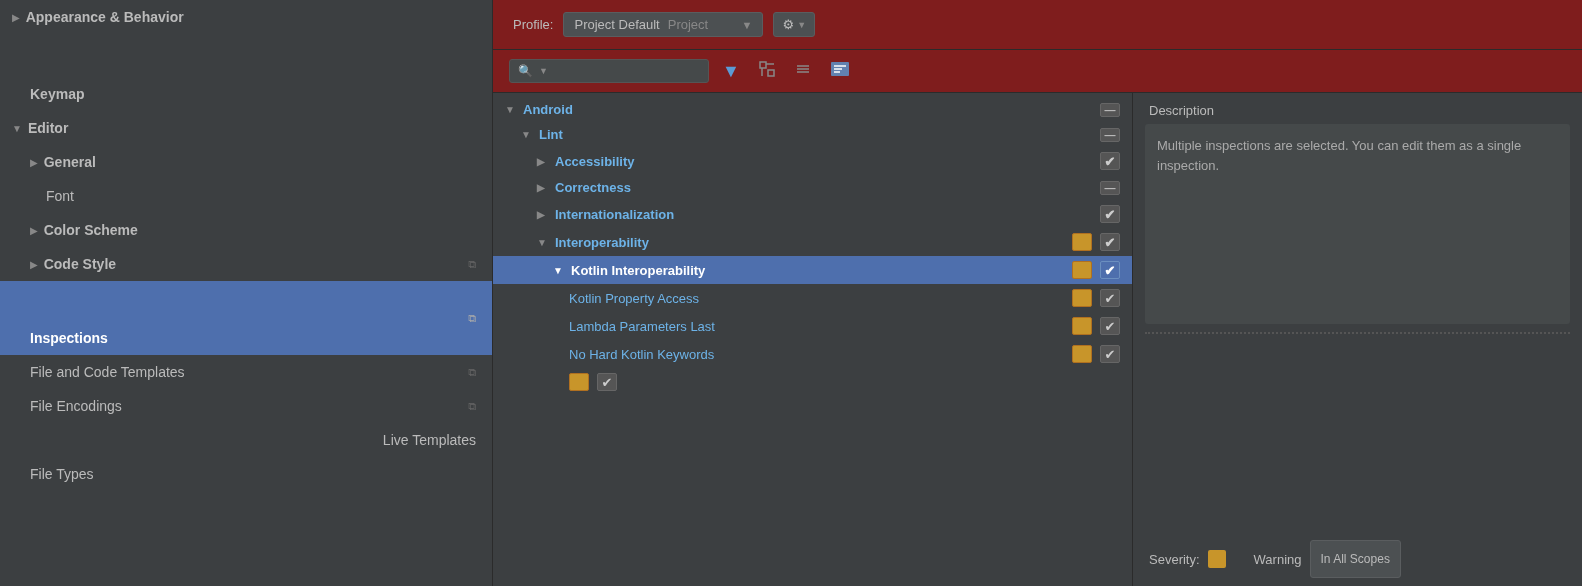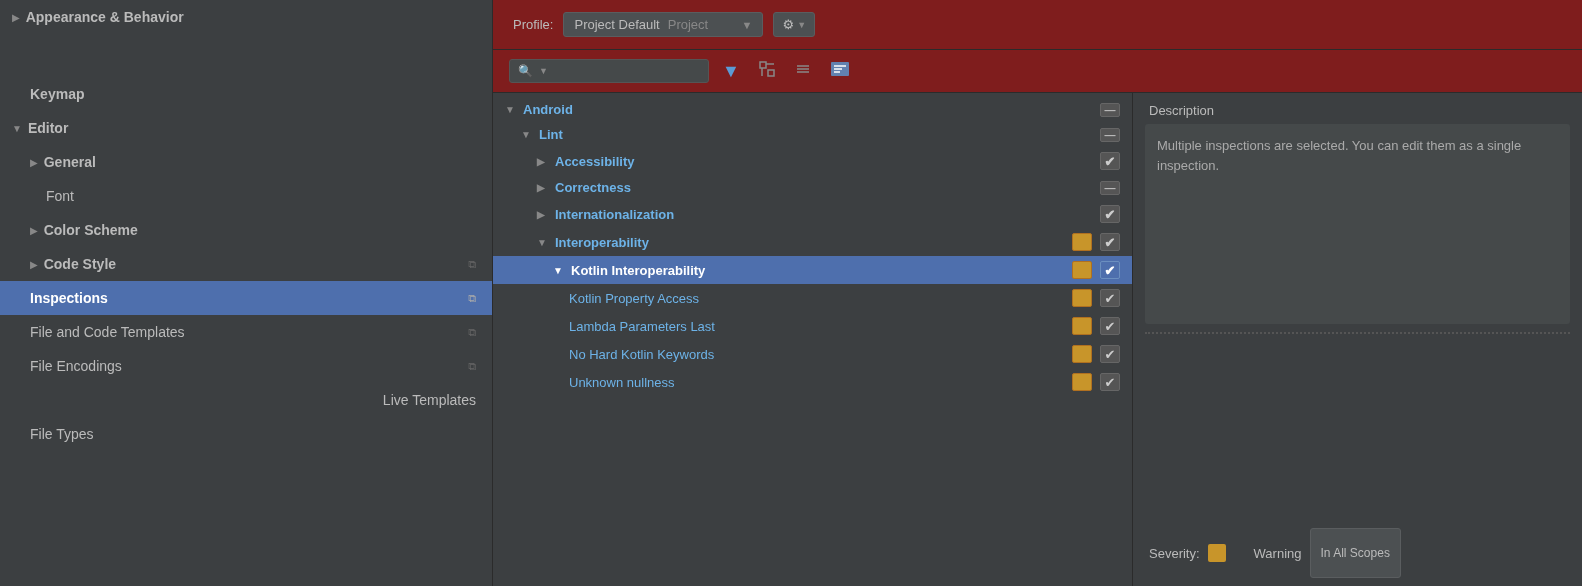--- a/index.html
+++ b/index.html
@@ -218,21 +218,21 @@
       width: 18px; height: 18px;
       border-radius: 2px;
       display: inline-block;
     }
     .severity-text { color: #bbbbbb; font-size: 13px; margin-left: 20px; }
     .severity-scope {
       background: #4c5052;
       border: 1px solid #5a5d5f;
       border-radius: 3px;
       color: #bbbbbb;
-      padding: 17px 10px;
+      padding: 11px 10px;
       font-size: 12px;
     }
   </style>
 </head>
 <body>
 
 <div class="sidebar">
 
   <div class="sidebar-row" style="padding-left:12px;">
     <span style="margin-right:6px;font-size:10px;color:#888;">▶</span>
@@ -262,21 +262,21 @@
     <span style="font-size:14px;font-weight:bold;">Color Scheme</span>
   </div>
 
   <div class="sidebar-row" style="padding-left:30px;">
     <span style="margin-right:6px;font-size:10px;color:#888;">▶</span>
     <span style="font-size:14px;font-weight:bold;flex:1;">Code Style</span>
     <span style="color:#666;font-size:11px;">⧉</span>
   </div>
 
   <div class="sidebar-row active" style="padding-left:30px;">
-    <span style="font-size:14px;font-weight:bold;flex:1;">Inspections</span>
+    <span style="font-size:14px;font-weight:bold;flex:1;margin-top:40px;">Inspections</span>
     <span style="color:#aaa;font-size:11px;">⧉</span>
   </div>
 
   <div class="sidebar-row" style="padding-left:30px;">
     <span style="font-size:14px;flex:1;">File and Code Templates</span>
     <span style="color:#666;font-size:11px;">⧉</span>
   </div>
 
   <div class="sidebar-row" style="padding-left:30px;">
     <span style="font-size:14px;flex:1;">File Encodings</span>
@@ -399,21 +399,20 @@
         <span class="t-check checked" style="margin-left:2px;"></span>
       </div>
 
       <div class="tree-row indent-4">
         <span class="t-name" style="color:#6db3e8;">No Hard Kotlin Keywords</span>
         <span class="t-orange"></span>
         <span class="t-check checked" style="margin-left:2px;"></span>
       </div>
 
       <div class="tree-row indent-4">
-        <span class="t-name" style="color:#6db3e8;">Unknown nullness</span>
         <span class="t-orange"></span>
         <span class="t-check checked" style="margin-left:2px;"></span>
       </div>
 
     </div>
 
     <div class="desc-panel">
       <div class="desc-header">Description</div>
       <div class="desc-body">Multiple inspections are selected. You can edit them as a single inspection.</div>
       <hr class="desc-divider">

